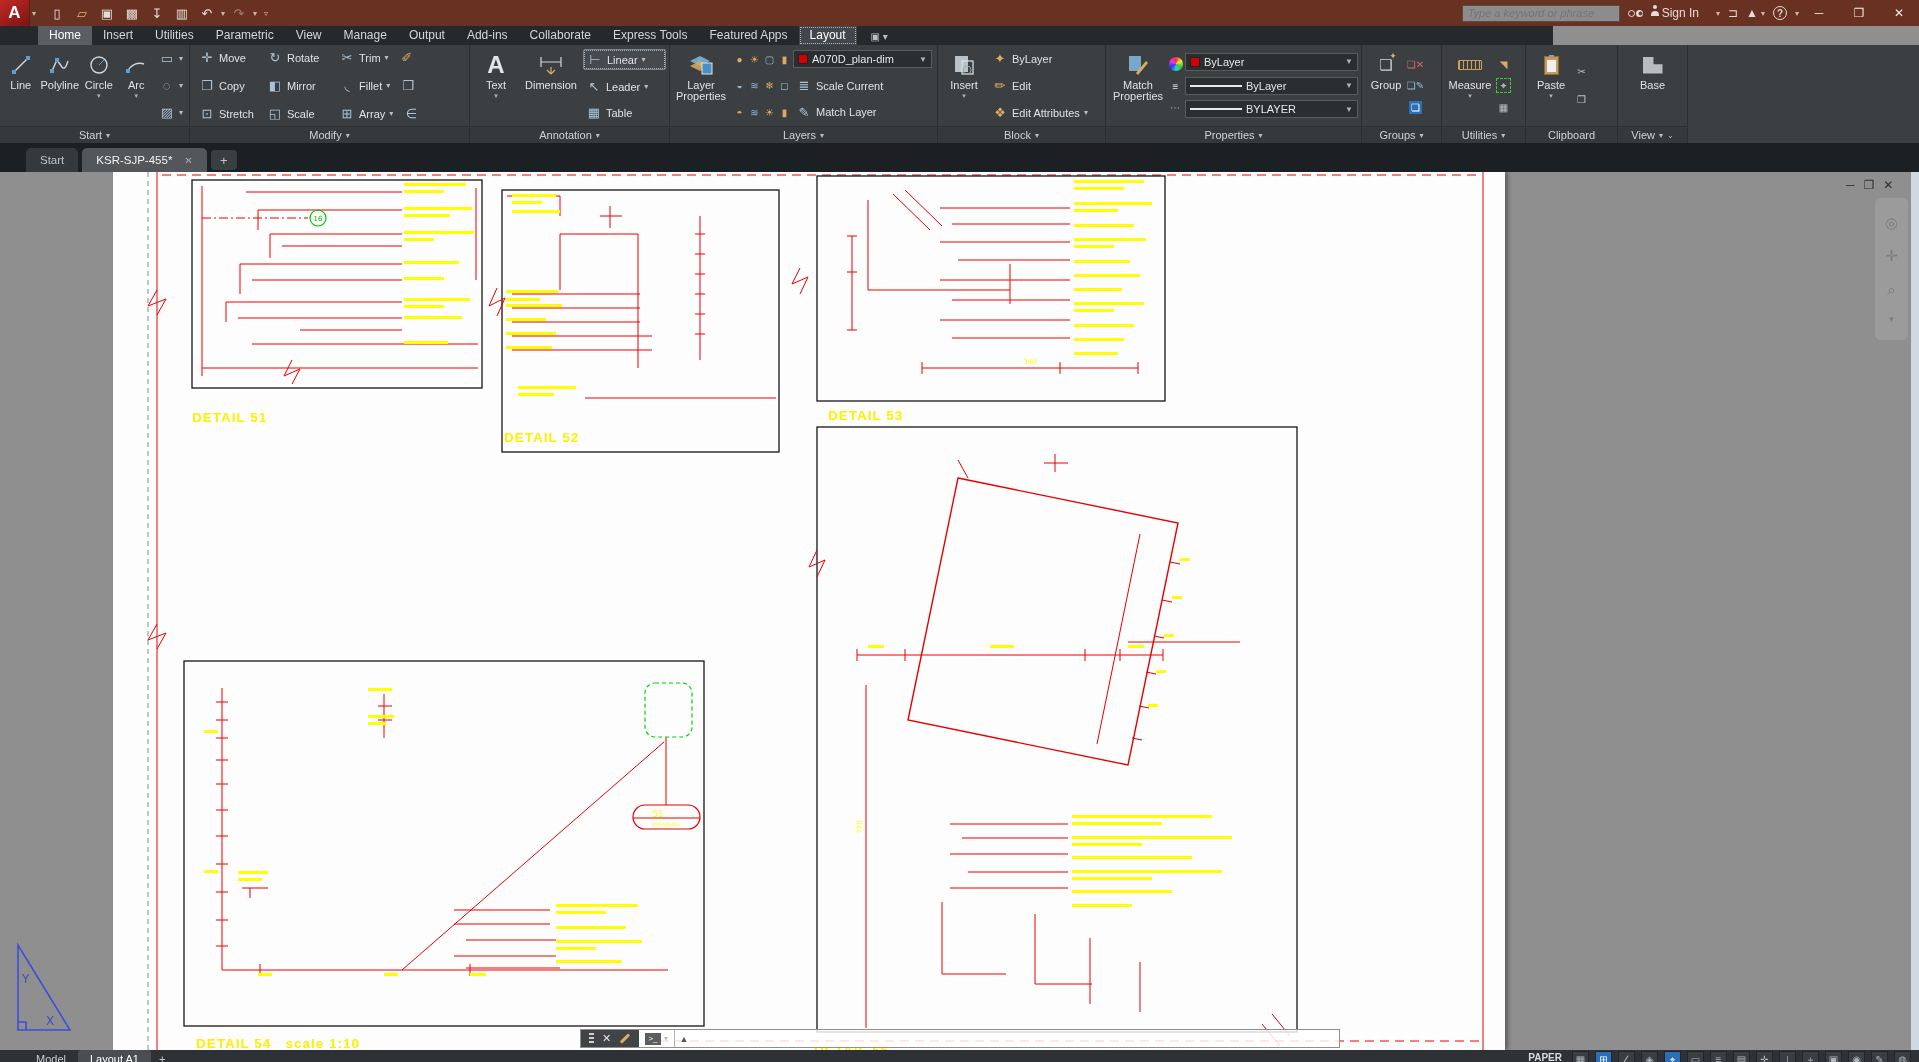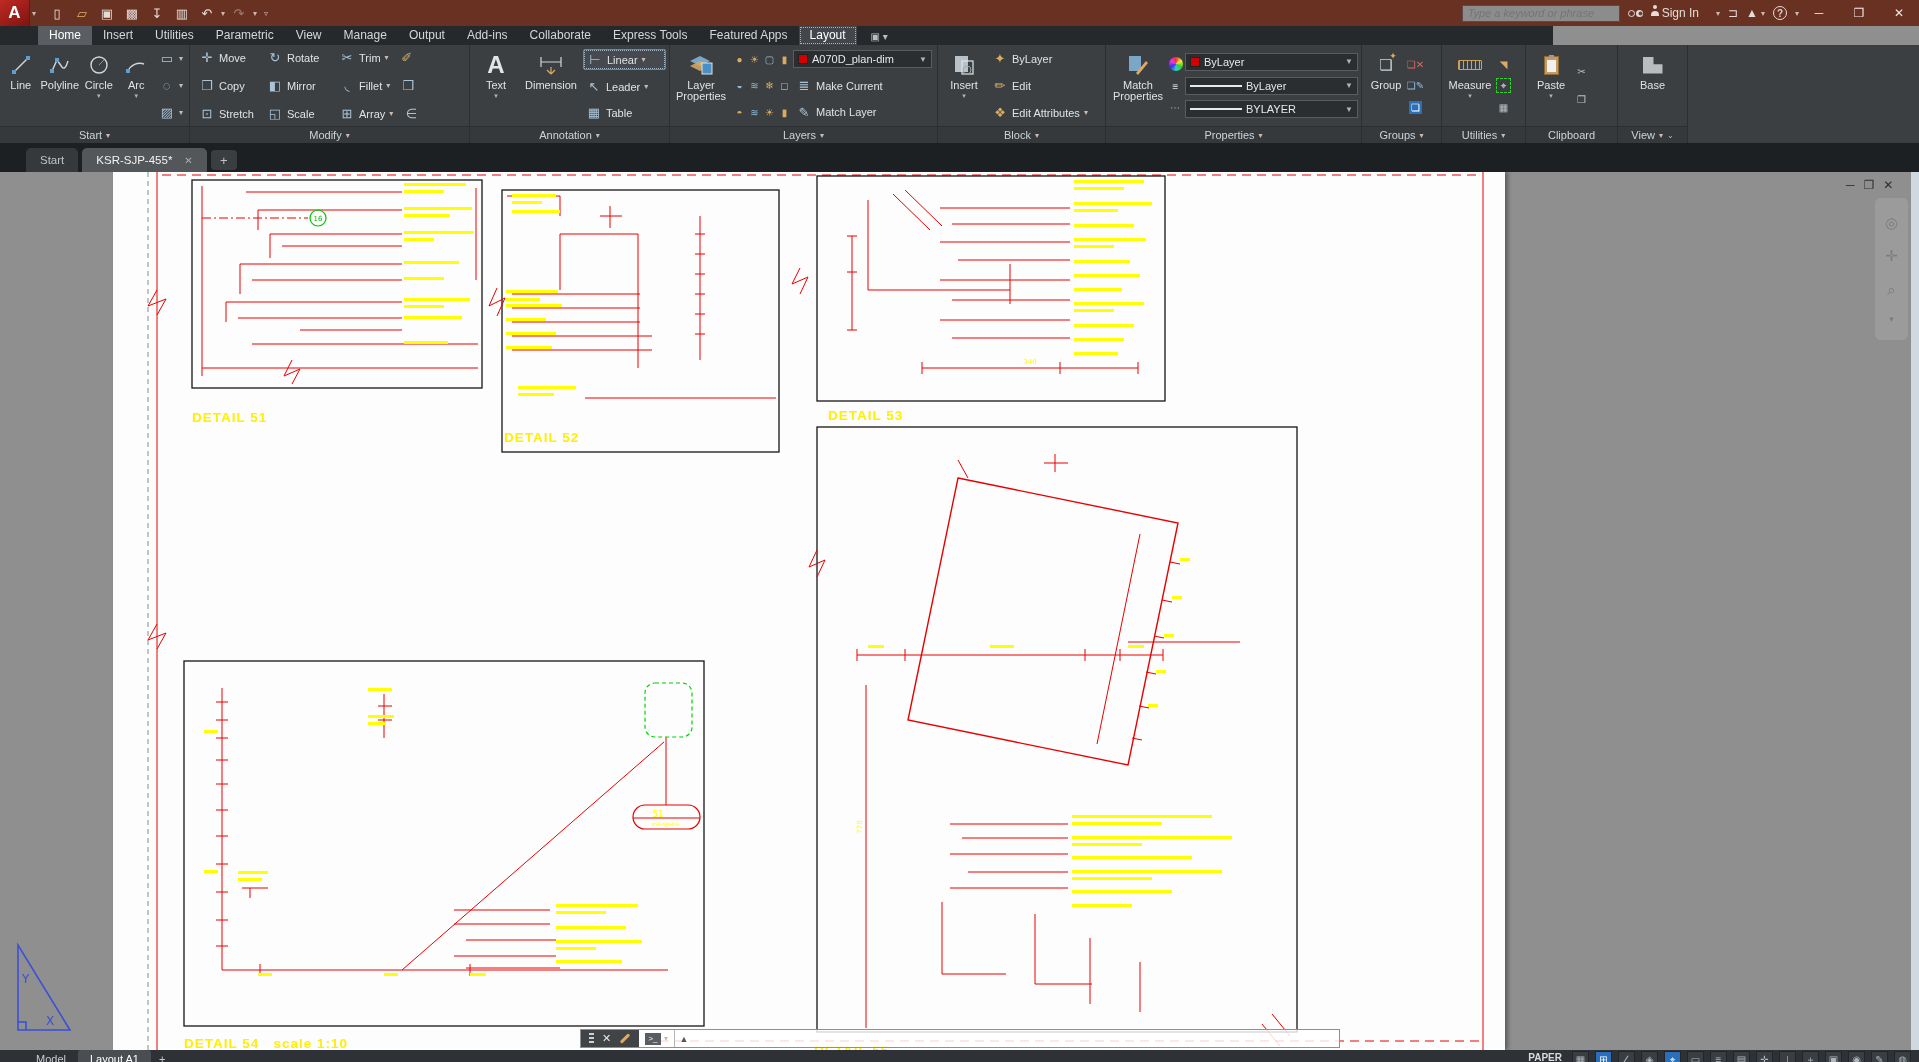--- a/index.html
+++ b/index.html
@@ -352,21 +352,21 @@
             <span class="ar">▼</span>
           </div>
         </div>
         <div class="srow" style="height:20px;gap:2px">
           <span class="mini" style="color:#8fb8d8">◒</span>
           <span class="mini" style="color:#8fb8d8">≋</span>
           <span class="mini" style="color:#dcab61">❄</span>
           <span class="mini" style="color:#8fb8d8">◻</span>
           <div class="sb">
               <span class="si">≣</span>
-              <span>Make Current</span>
+              <span>Scale Current</span>
             </div>
         </div>
         <div class="srow" style="height:20px;gap:2px">
           <span class="mini" style="color:#dcab61">◓</span>
           <span class="mini" style="color:#8fb8d8">≋</span>
           <span class="mini" style="color:#dcab61">☀</span>
           <span class="mini" style="color:#dcab61">▮</span>
           <div class="sb">
               <span class="si">✎</span>
               <span>Match Layer</span>
@@ -668,21 +668,21 @@
       <rect class="ys" x="368" y="550" width="18" height="3"></rect>
       <rect class="ys" x="258" y="801" width="14" height="3"></rect>
         <rect class="ys" x="384" y="801" width="14" height="3"></rect>
       <rect class="ys" x="470" y="801" width="16" height="3"></rect>
     </g>
   </svg>
 
   <div class="detail-label" style="left:192px;top:238px">DETAIL 51</div>
   <div class="detail-label" style="left:504px;top:258px">DETAIL 52</div>
   <div class="detail-label" style="left:828px;top:236px">DETAIL 53</div>
-  <div class="detail-label" style="left:184px;top:864px">DETAIL 54   scale 1:10</div>
+  <div class="detail-label" style="left:196px;top:864px">DETAIL 54   scale 1:10</div>
   <div class="detail-label" style="left:814px;top:871px;z-index:1">DETAIL 55</div>
 
   <svg class="abs" style="left:8px;top:765px" width="72" height="100" viewBox="0 0 72 100">
     <path d="M10,8 L10,93 L62,93 Z M10,85 h8 v8" stroke="#3b4fd8" stroke-width="1.6" fill="none"></path>
     <text x="14" y="46" fill="#3b4fd8" font-size="12">Y</text>
     <text x="38" y="88" fill="#3b4fd8" font-size="12">X</text>
   </svg>
 
   <div id="vpctl">
     <span>─</span>

